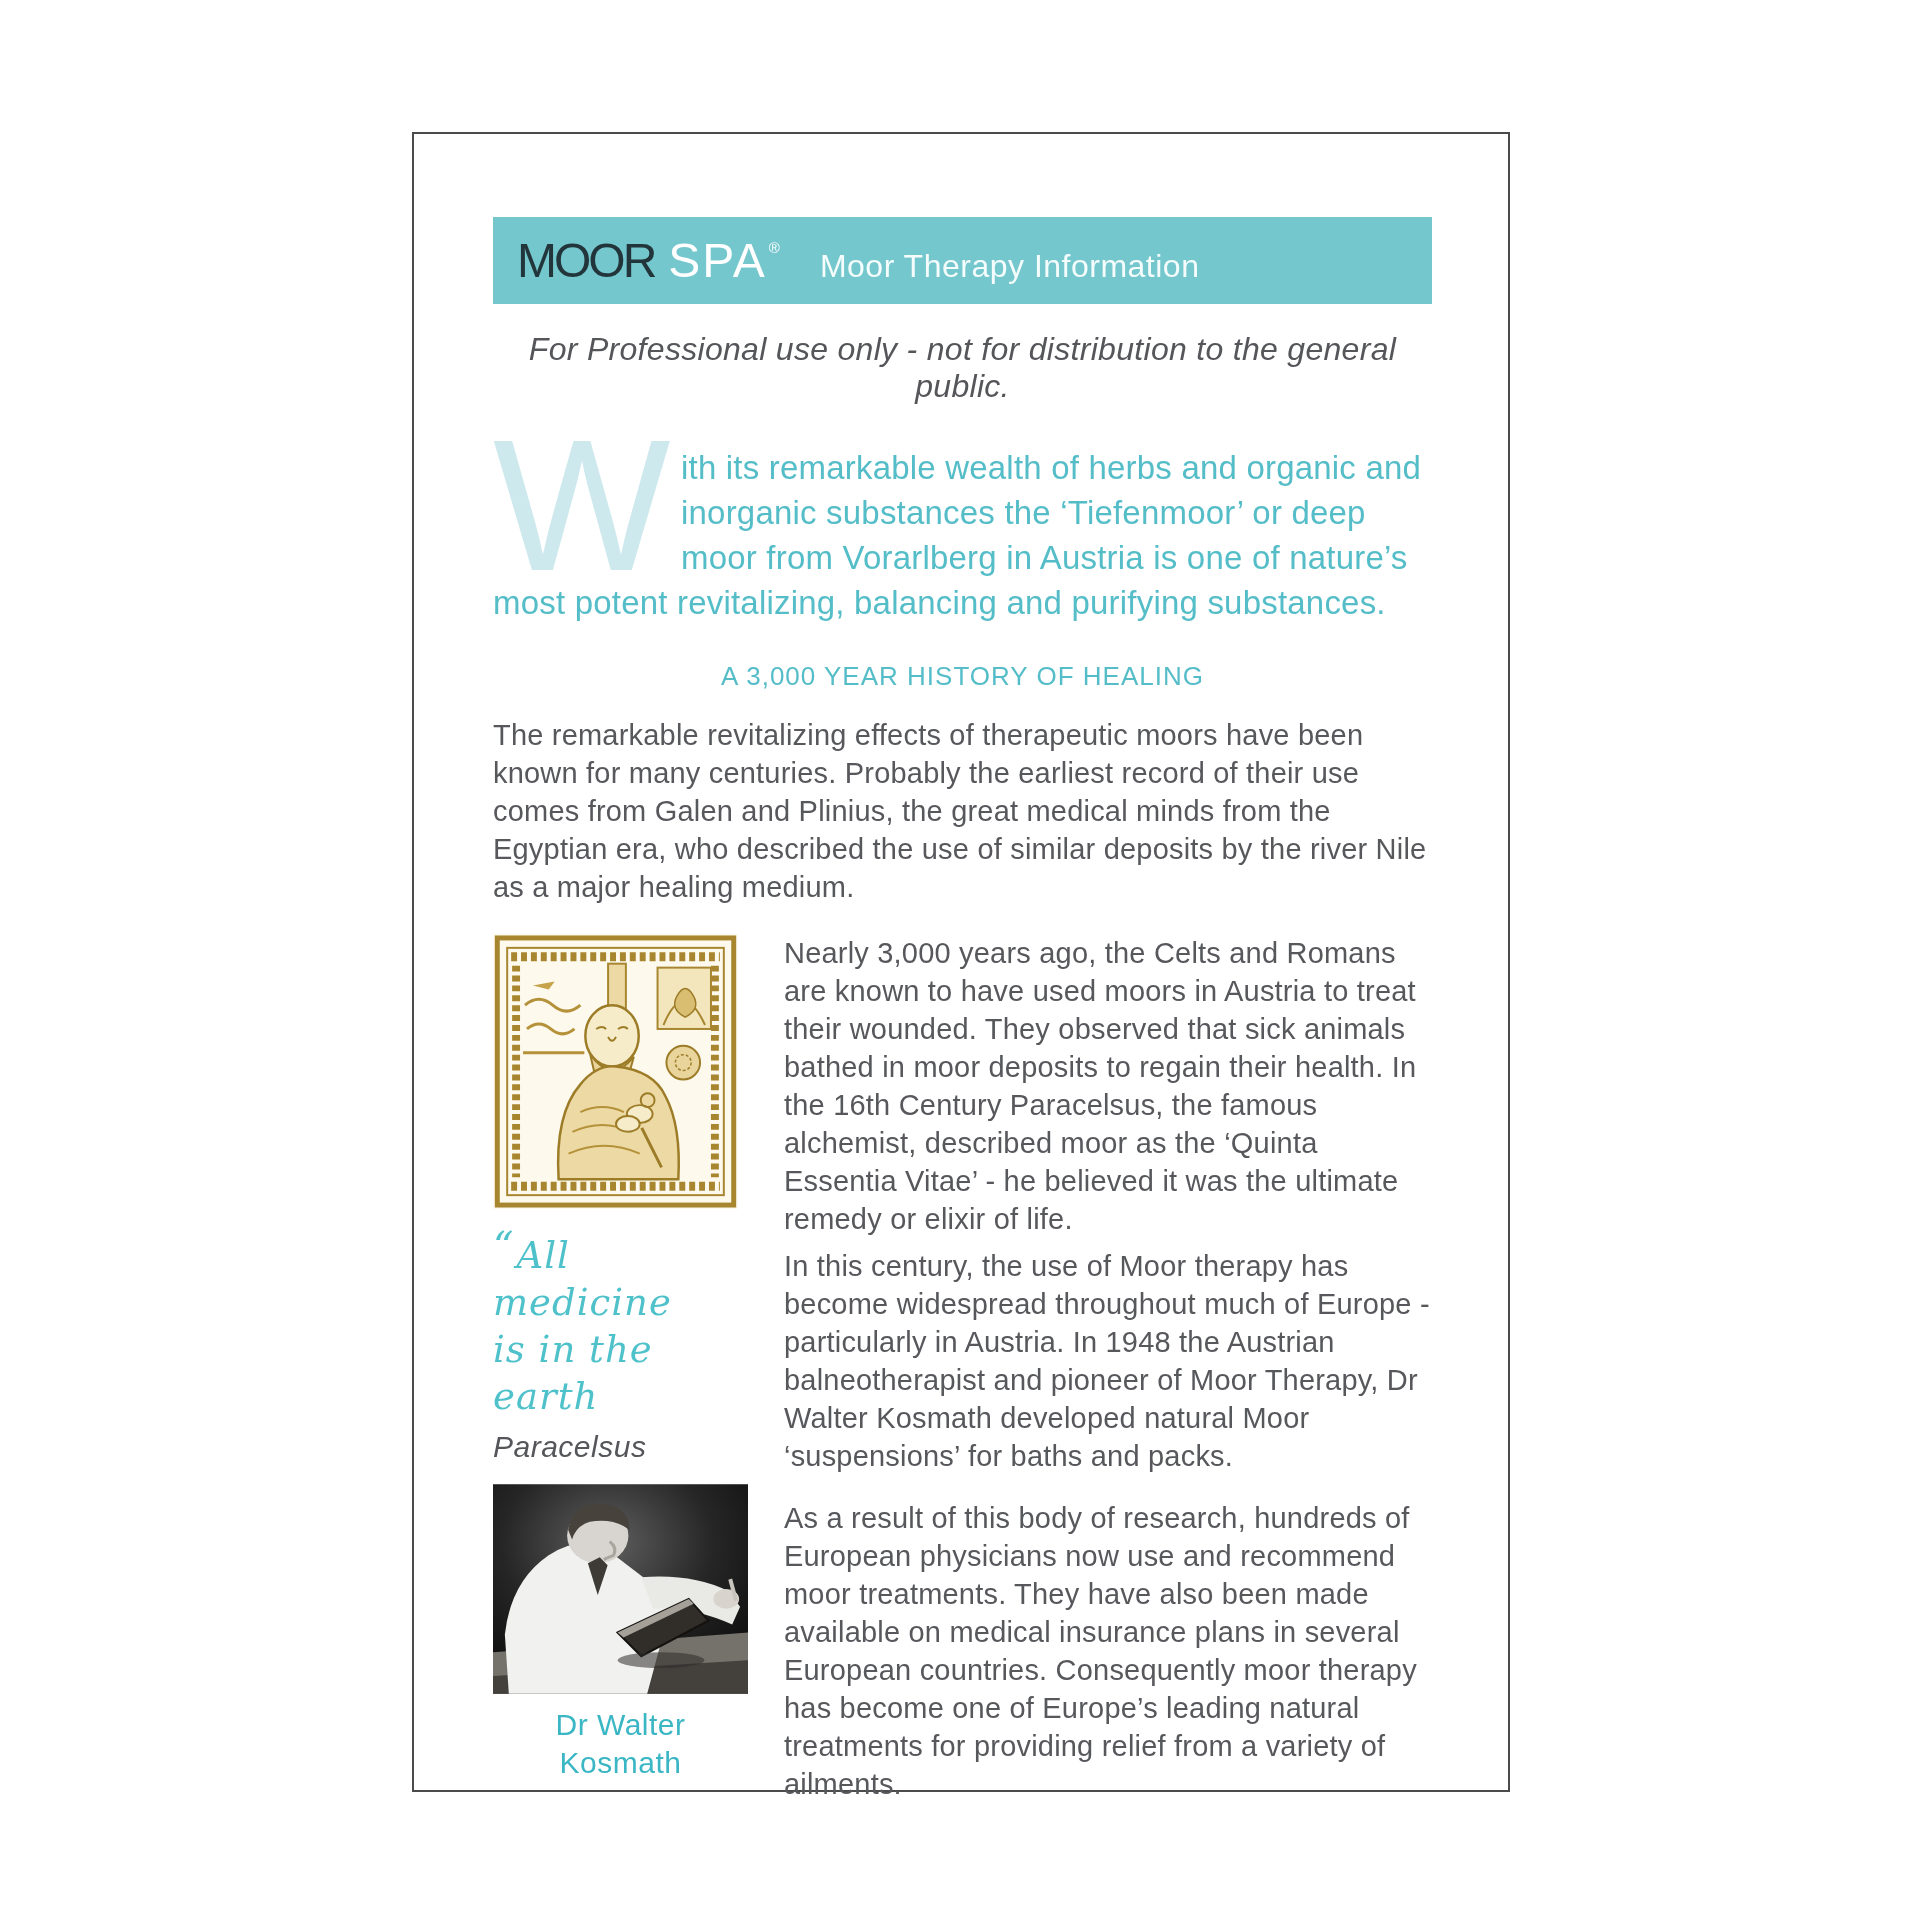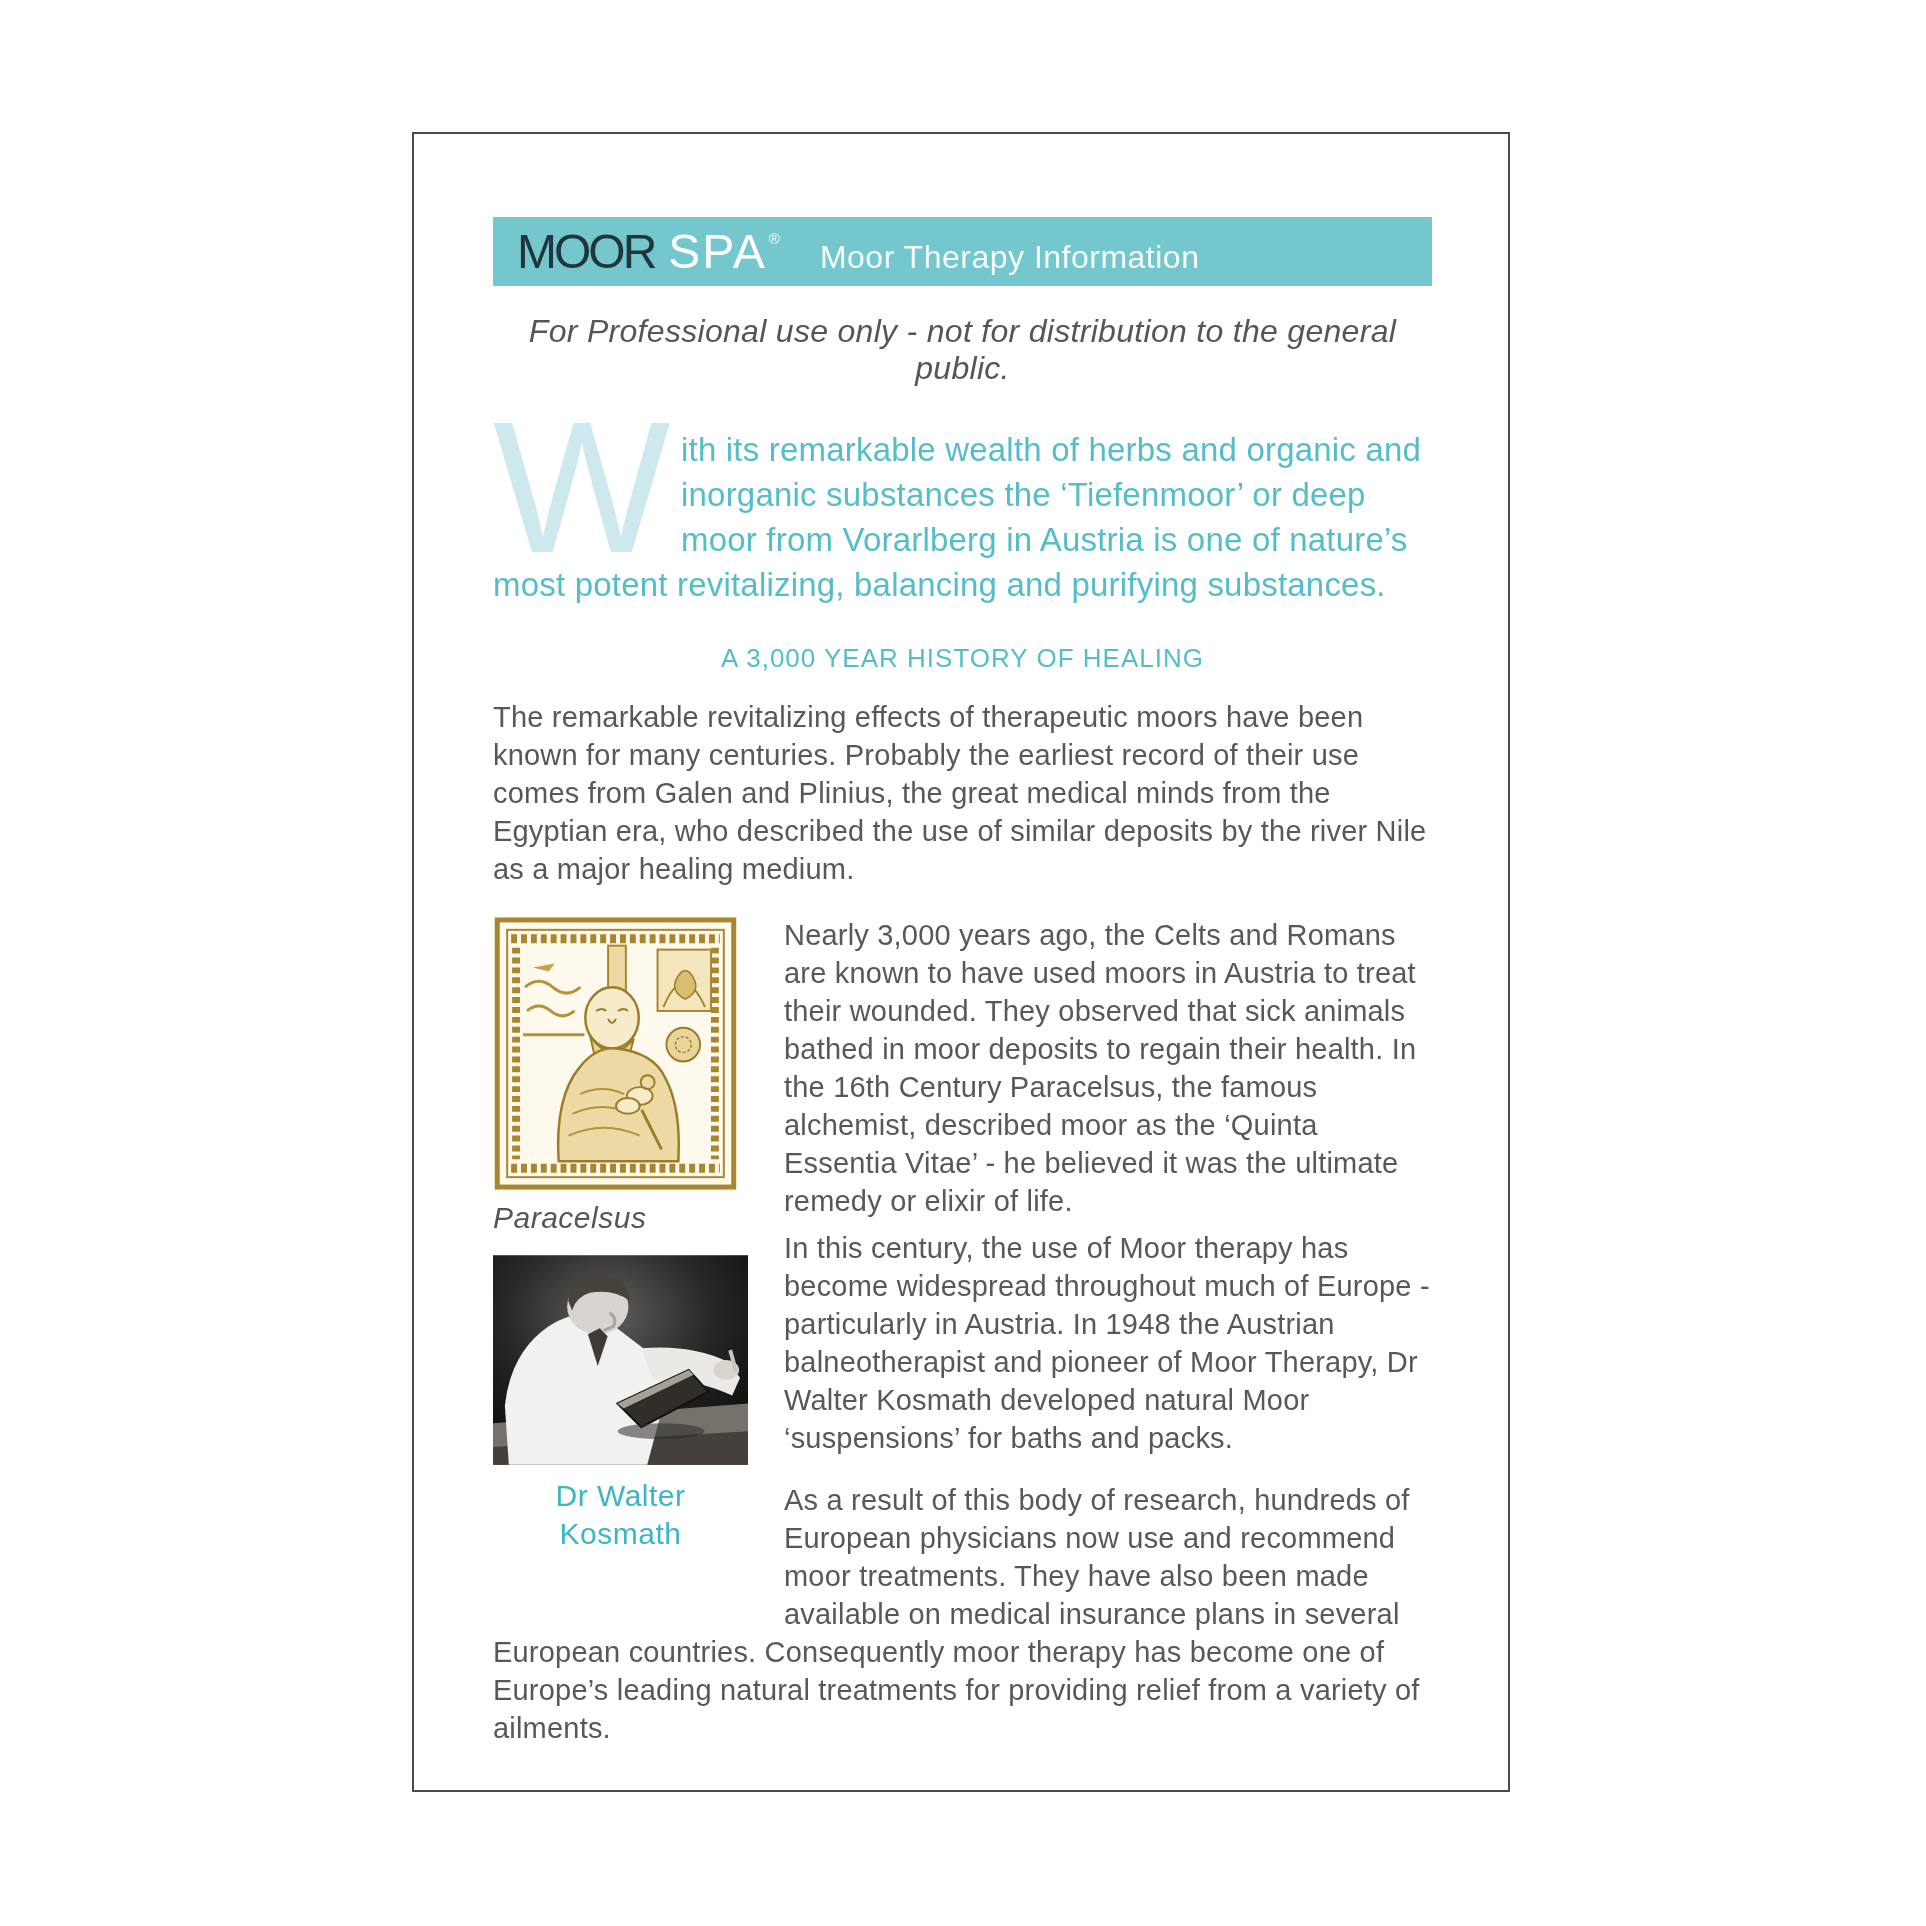--- a/index.html
+++ b/index.html
@@ -15,21 +15,21 @@
     left: 412px; top: 132px;
     width: 1098px; height: 1660px;
     background: #ffffff;
     border: 2px solid #4b4b4b;
   }
   .content { margin: 0 76px 0 79px; }
 
   
   .brandbar {
     margin-top: 83px;
-    height: 69px;
+    height: 87px;
     background: #74c7cd;
     display: flex;
     align-items: center;
     padding: 0 24px;
   }
   .logo-row { display: flex; align-items: baseline; white-space: nowrap; }
   .logo-moor {
     font-size: 48px; color: #22353b;
     letter-spacing: -3px; font-weight: 400;
   }
@@ -163,20 +163,24 @@
           <path d="M104 96 q6 -4 10 0 M126 96 q6 -4 10 0 M116 104 q4 8 8 0" fill="none" stroke="#9d7c28" stroke-width="2"></path>
           <path d="M98 122 q22 30 44 2 l-6 22 q-16 16 -32 2 z" fill="#e9d49c" stroke="#9d7c28" stroke-width="2"></path>
           <path d="M66 248 q-4 -66 22 -96 q16 -20 36 -18 q38 4 50 30 q16 30 13 84 z" fill="#ecd9a4" stroke="#9d7c28" stroke-width="2.5"></path>
           <path d="M80 200 q30 -14 60 0 M76 222 q36 -16 72 0 M88 180 q22 -10 44 0" fill="none" stroke="#b5923a" stroke-width="2"></path>
           <ellipse cx="148" cy="182" rx="13" ry="9" fill="#f6ecc9" stroke="#9d7c28" stroke-width="2"></ellipse>
           <ellipse cx="136" cy="192" rx="12" ry="8" fill="#f6ecc9" stroke="#9d7c28" stroke-width="2"></ellipse>
           <circle cx="156" cy="168" r="7" fill="none" stroke="#9d7c28" stroke-width="2"></circle>
           <line x1="150" y1="196" x2="170" y2="236" stroke="#9d7c28" stroke-width="3"></line>
         </svg>
 
+        <div class="quote">
+          <span class="qmark">“</span><span>All medicine</span><br>
+          <span>is in the earth</span>
+        </div>
         <div class="attribution">Paracelsus</div>
 
         <svg class="photo" viewBox="0 0 258 212" xmlns="http://www.w3.org/2000/svg">
           <defs>
             <radialGradient id="pg" cx="45%" cy="28%" r="75%">
               <stop offset="0%" stop-color="#5f5f5f"></stop>
               <stop offset="55%" stop-color="#262626"></stop>
               <stop offset="100%" stop-color="#0d0d0d"></stop>
             </radialGradient>
           </defs>

